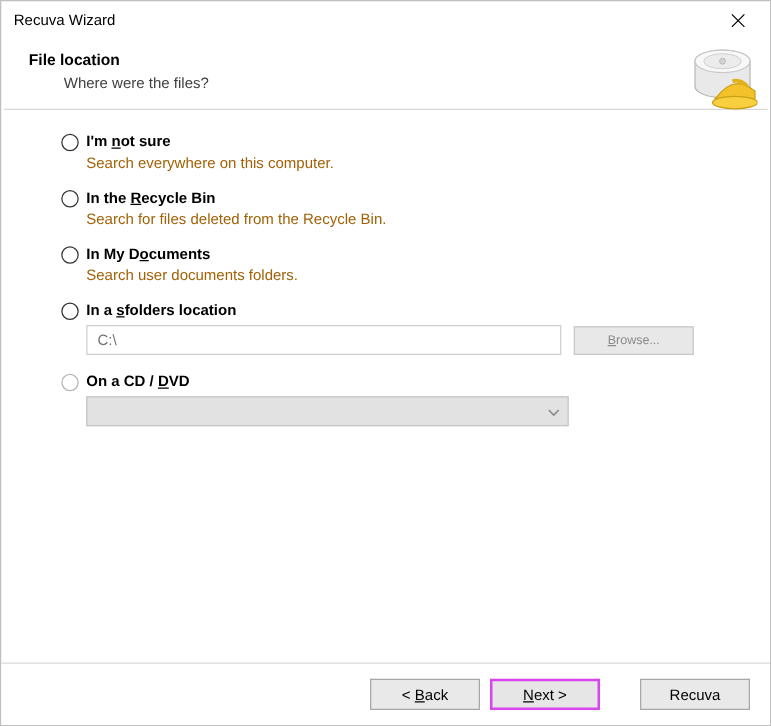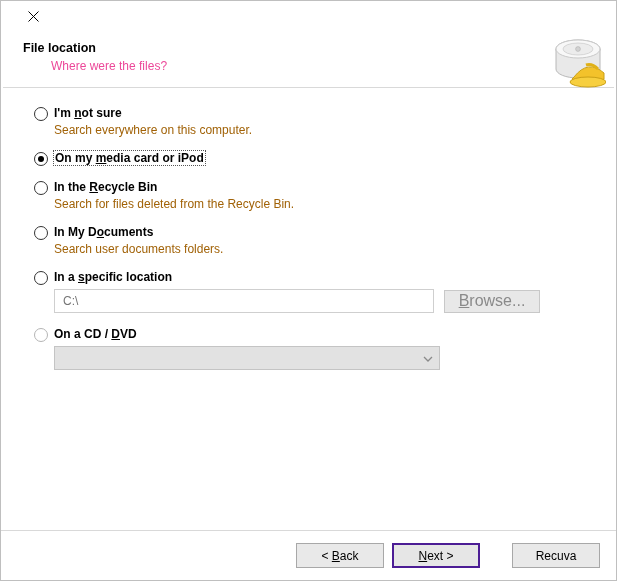--- a/index.html
+++ b/index.html
@@ -36,36 +36,36 @@
     padding: 10px 14px 14px 22px;
   }
   .header-wrap h1 {
     margin: 0 0 4px 0;
     font-size: 12.5px;
     font-weight: 700;
   }
   .header-wrap .subtitle {
     margin: 0 0 0 28px;
     font-size: 12px;
-    color: #ec4899;
+    color: #404040;
   }
   .header-icon {
     position: absolute;
     right: 10px; top: 4px;
     width: 56px; height: 56px;
   }
   .divider {
     height: 1px;
     background: #d9d9d9;
     margin: 0 2px;
   }
 
   
   .content {
-    padding: 18px 30px 0 33px;
+    padding: 18px 30px 0 48px;
   }
   .opt {
     margin-bottom: 14px;
   }
   .opt .row {
     display: flex;
     align-items: flex-start;
     gap: 6px;
   }
   .radio {
@@ -116,21 +116,21 @@
     font-size: 12px;
     color: #888;
     background: #fff;
   }
   .browse-btn {
     width: 96px; height: 23px;
     border: 1px solid #c8c8c8;
     background: #e8e8e8;
     color: #8a8a8a;
     font-family: inherit;
-    font-size: 16px;
+    font-size: 10px;
     padding: 0;
     cursor: default;
   }
   .browse-btn .ul { text-decoration: underline; }
 
   .dvd-select-row {
     margin: 4px 0 0 20px;
   }
   .dvd-select {
     width: 386px; height: 24px;
@@ -165,29 +165,30 @@
     border: 1px solid #a8a8a8;
     background: #e9e9e9;
     font-family: inherit;
     font-size: 12px;
     color: #000;
     padding: 0;
     cursor: default;
     text-align: center;
   }
   .btn.primary {
-    border: 2px solid #4c1d95;
+    border: 2px solid #d946ef;
     background: #e6e6e6;
   }
   .btn .ul { text-decoration: underline; }
 </style>
 </head>
 <body>
 
 <div class="titlebar">
+  <div class="title">Recuva Wizard</div>
   <div class="close">
     <svg width="11" height="11" viewBox="0 0 11 11">
       <line x1="0.5" y1="0.5" x2="10.5" y2="10.5" stroke="#000" stroke-width="1"></line>
       <line x1="10.5" y1="0.5" x2="0.5" y2="10.5" stroke="#000" stroke-width="1"></line>
     </svg>
   </div>
 </div>
 
 <div class="header-wrap">
   <h1>File location</h1>
@@ -212,24 +213,20 @@
 
   <div class="opt">
     <div class="row">
       <div class="radio"></div>
       <span class="opt-label"><span>I'm </span><span class="ul">n</span><span>ot sure</span></span>
     </div>
     <div class="opt-desc">Search everywhere on this computer.</div>
   </div>
 
   <div class="opt">
-    <div class="row">
-      <div class="radio selected"></div>
-      <span class="opt-label focused"><span>On my </span><span class="ul">m</span><span>edia card or iPod</span></span>
-    </div>
   </div>
 
   <div class="opt">
     <div class="row">
       <div class="radio"></div>
       <span class="opt-label"><span>In the </span><span class="ul">R</span><span>ecycle Bin</span></span>
     </div>
     <div class="opt-desc">Search for files deleted from the Recycle Bin.</div>
   </div>
 
@@ -237,21 +234,21 @@
     <div class="row">
       <div class="radio"></div>
       <span class="opt-label"><span>In My D</span><span class="ul">o</span><span>cuments</span></span>
     </div>
     <div class="opt-desc">Search user documents folders.</div>
   </div>
 
   <div class="opt">
     <div class="row">
       <div class="radio"></div>
-      <span class="opt-label"><span>In a </span><span class="ul">s</span><span>pecific location</span></span>
+      <span class="opt-label"><span>In a </span><span class="ul">s</span><span>folders location</span></span>
     </div>
     <div class="path-row">
       <input class="path-input" disabled="" placeholder="C:\" style="">
       <button class="browse-btn" disabled=""><span></span><span class="ul">B</span><span>rowse...</span></button>
     </div>
   </div>
 
   <div class="opt">
     <div class="row">
       <div class="radio disabled"></div>

